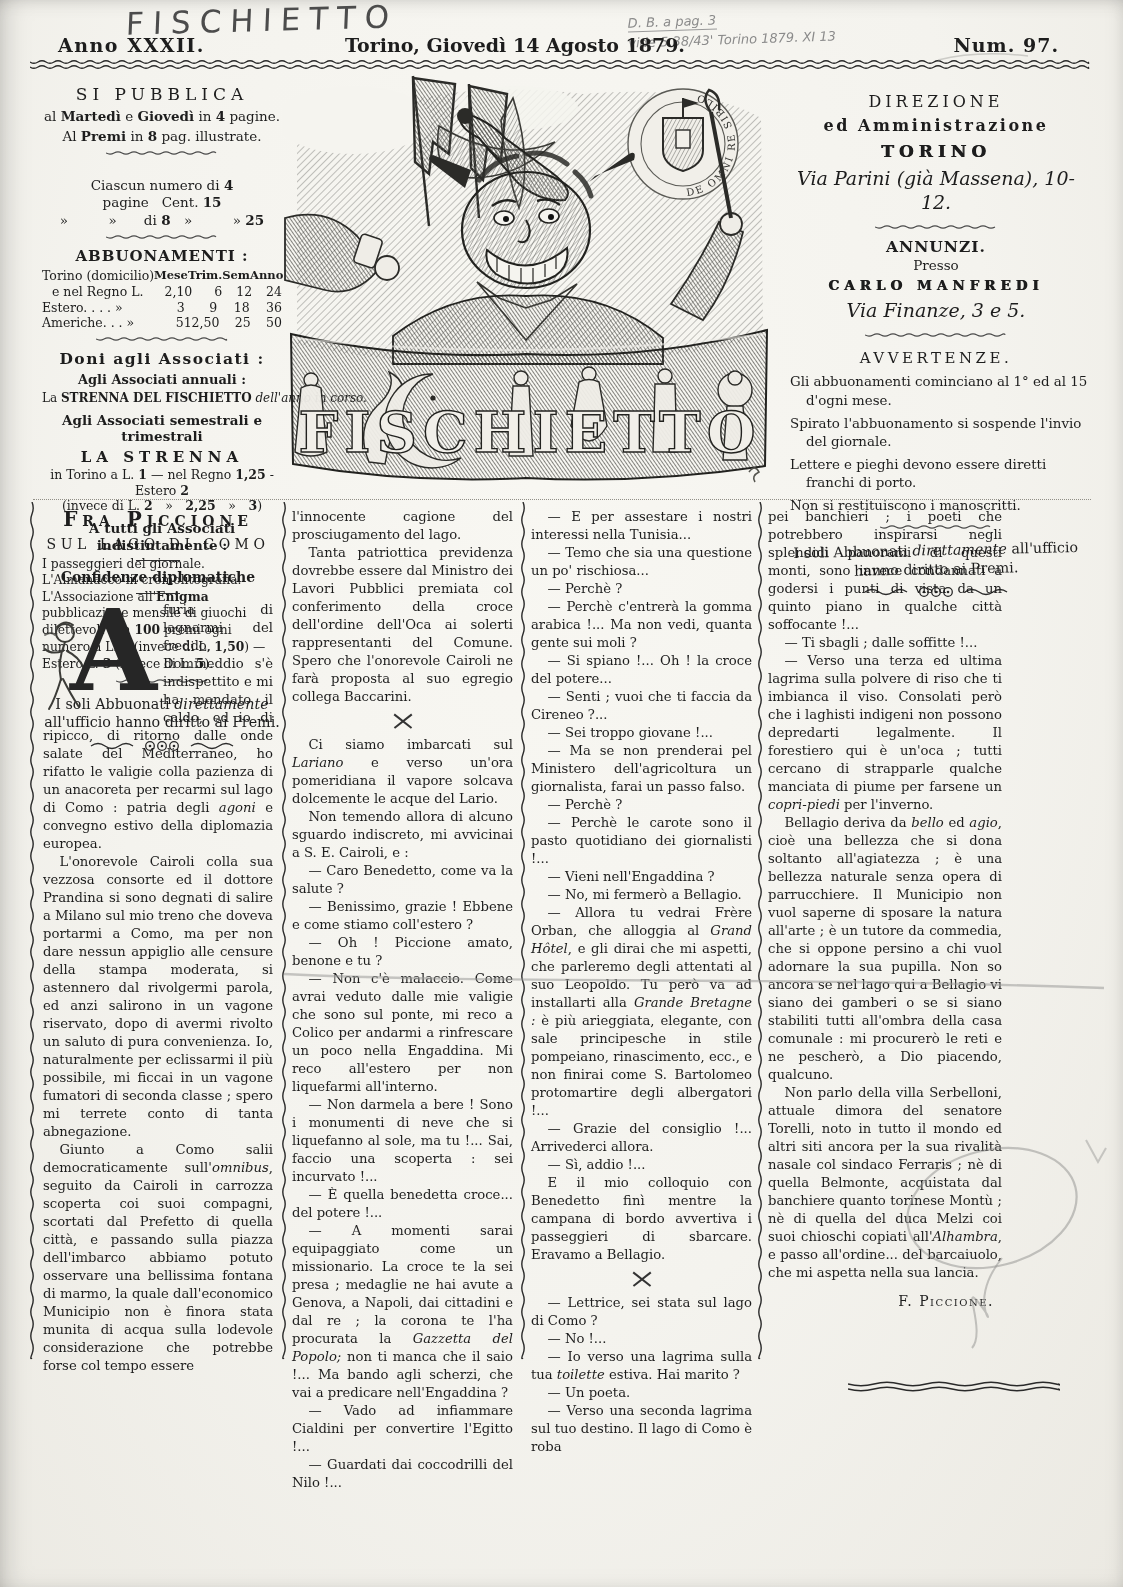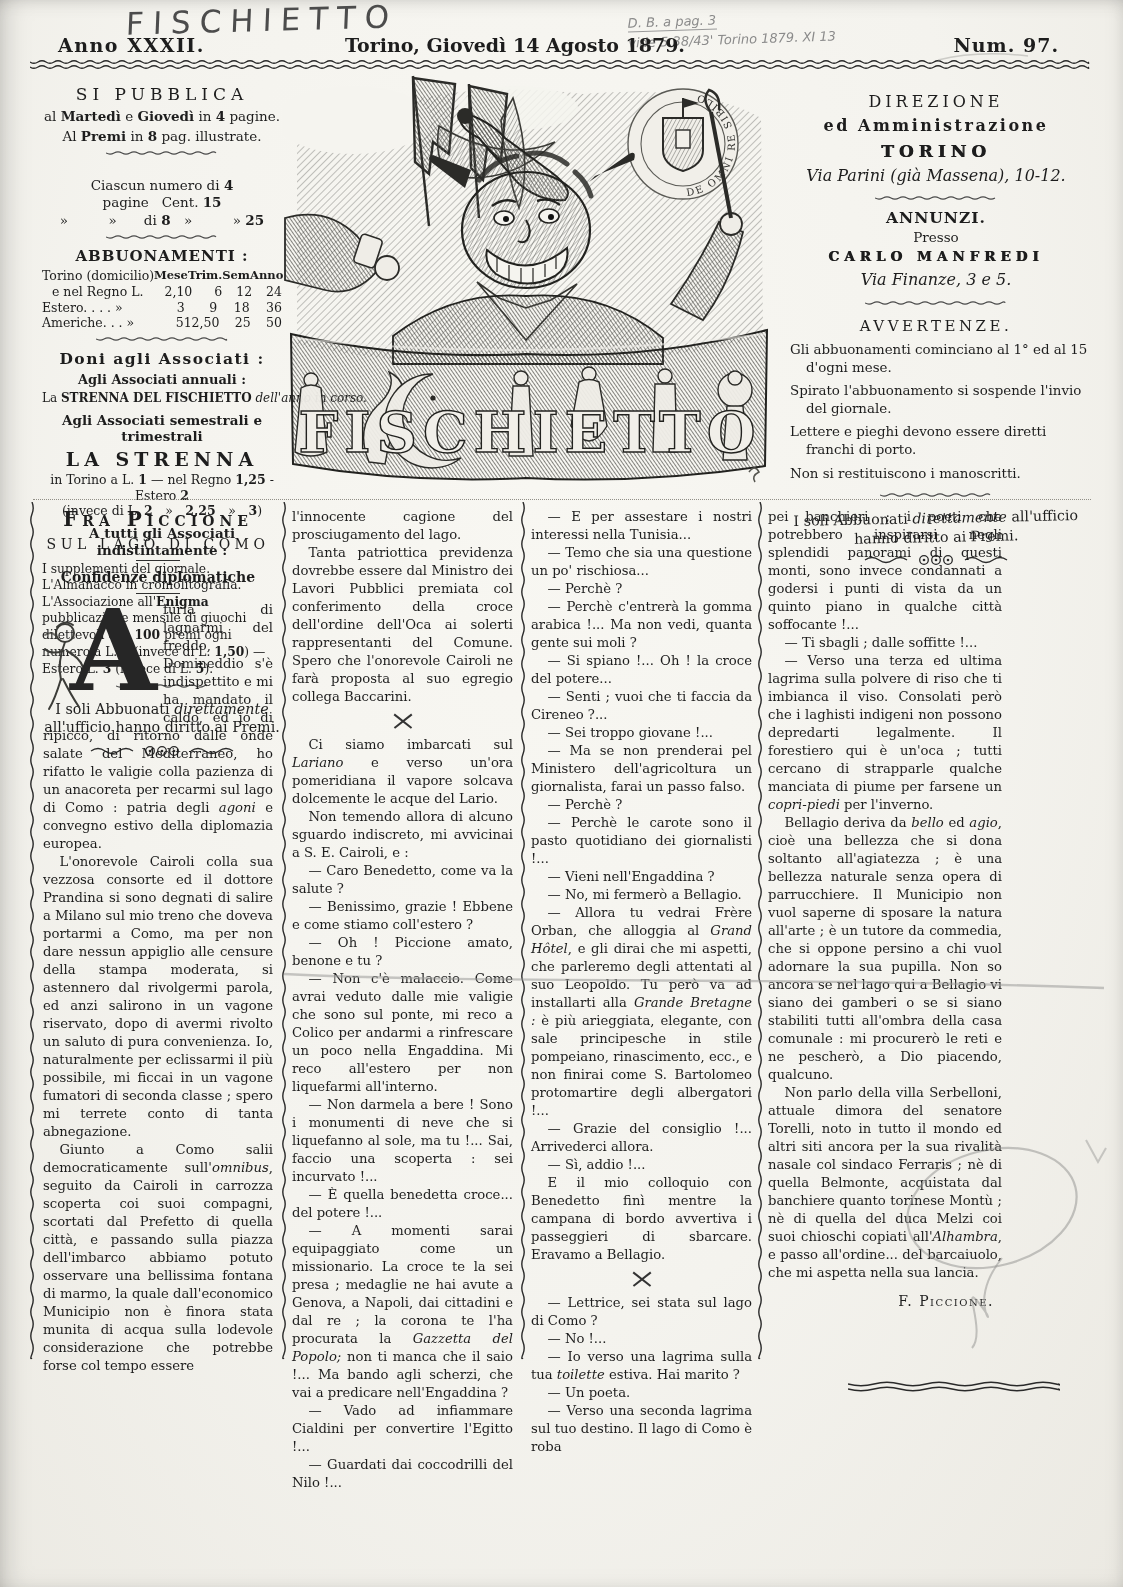--- a/index.html
+++ b/index.html
@@ -31,34 +31,34 @@
   .abbtab{width:100%;font-size:12.5px;margin-top:3px;}
   .abbrow{display:flex;}
   .abbrow span{display:block;}
   .abb-l{flex:0 0 46%;text-align:left;white-space:nowrap;}
   .abb-c{flex:1;text-align:right;}
   .abbrow.hdr .abb-c{font-weight:bold;font-size:11.5px;}
   .doni-title{font-weight:bold;font-size:15.5px;letter-spacing:1.5px;margin-top:4px;}
   .sub-b{font-weight:bold;font-size:13px;margin-top:4px;}
   .strenna-line{font-size:12px;margin-top:2px;white-space:nowrap;}
   .semestrali{font-weight:bold;font-size:13.5px;margin-top:6px;}
-  .la-strenna{font-weight:bold;font-size:19px;letter-spacing:5px;margin-top:3px;}
+  .la-strenna{font-weight:bold;font-size:15px;letter-spacing:5px;margin-top:3px;}
   .strenna-p{font-size:12.5px;}
   .tutti{font-weight:bold;font-size:13.5px;margin-top:6px;}
   .suppl{font-size:12.3px;text-align:left;margin-top:3px;line-height:1.3;}
   .suppl p{margin:0;}
   .premi{font-size:14.3px;margin-top:8px;line-height:1.3;}
   .orn{display:block;margin:6px auto 0;}
   .orn path,.orn circle{stroke:#2a2a2a;fill:none;stroke-width:1.3;}
   .orn .dot{fill:#2a2a2a;stroke:none;}
   
   .direz1{font-size:16px;letter-spacing:4px;}
   .direz2{font-weight:bold;font-size:16px;letter-spacing:2.5px;margin-top:3px;}
   .torino{font-weight:bold;font-size:17px;letter-spacing:5px;margin-top:3px;text-shadow:.6px 0 currentColor;}
-  .via{font-style:italic;font-size:16px;margin-top:4px;}
+  .via{font-style:italic;font-size:19px;margin-top:4px;}
   .annunzi{font-weight:bold;font-size:15.5px;letter-spacing:1px;margin-top:4px;}
   .presso{font-size:13.5px;}
   .manfredi{font-weight:bold;font-size:13.5px;letter-spacing:5px;margin-top:2px;text-shadow:.6px 0 currentColor;}
   .avvert{font-size:15px;letter-spacing:3.5px;margin-top:8px;margin-bottom:4px;}
   .avv-p{font-size:13.4px;text-align:left;margin:5px 0 0;padding-left:24px;text-indent:-16px;line-height:1.35;}
   .premi2{transform:rotate(-1.2deg);}
   
   .masthead{position:absolute;left:283px;top:68px;}
   
   .article-top{position:absolute;left:33px;top:499px;width:1058px;border-top:1px dotted #918f87;height:0;}
@@ -149,21 +149,21 @@
       </svg>
     <div class="doni-title">Doni agli Associati :</div>
     <div class="sub-b">Agli Associati annuali :</div>
     <div class="strenna-line">La <b>STRENNA DEL FISCHIETTO</b> <i>dell'anno in corso.</i></div>
     <div class="semestrali">Agli Associati semestrali e trimestrali</div>
     <div class="la-strenna">LA STRENNA</div>
     <div class="strenna-p">in Torino a L. <b>1</b> — nel Regno <b>1,25</b> - Estero <b>2</b></div>
     <div class="strenna-p">(invece di L. <b>2</b> » <b>2,25</b> » <b>3</b>)</div>
     <div class="tutti">A tutti gli Associati indistintamente :</div>
     <div class="suppl">
-      <p>I supplementi del giornale.</p>
+      <p>I passeggieri del giornale.</p>
       <p>L'Almanacco in cromolitografia.</p>
       <p>L'Associazione all'<b>Enigma</b> pubblicazione mensile di giuochi dilettevoli con <b>100</b> premi ogni numero a L. <b>1</b> (invece di L. <b>1,50</b>) — Estero L. <b>3</b> (invece di L. <b>5</b>).</p>
     </div>
     <svg class="wave light sqg" width="92" height="10">
         <path d="M0 4 Q 4 6.2 8 4 Q 12 1.7999999999999998 16 4 Q 20 6.2 24 4 Q 28 1.7999999999999998 32 4 Q 36 6.2 40 4 Q 44 1.7999999999999998 48 4 Q 52 6.2 56 4 Q 60 1.7999999999999998 64 4 Q 68 6.2 72 4 Q 76 1.7999999999999998 80 4 Q 84 6.2 88 4 Q 92 1.7999999999999998 90 4"></path>
       </svg>
     <div class="premi">I soli Abbuonati <i>direttamente</i> all'ufficio hanno diritto ai Premi.</div>
     <svg class="orn" width="150" height="16" viewBox="0 0 150 16">
       <path d="M4 8 q7 -5 14 0 t14 0 t14 0"></path>
         <path d="M104 8 q7 -5 14 0 t14 0 t14 0"></path>

